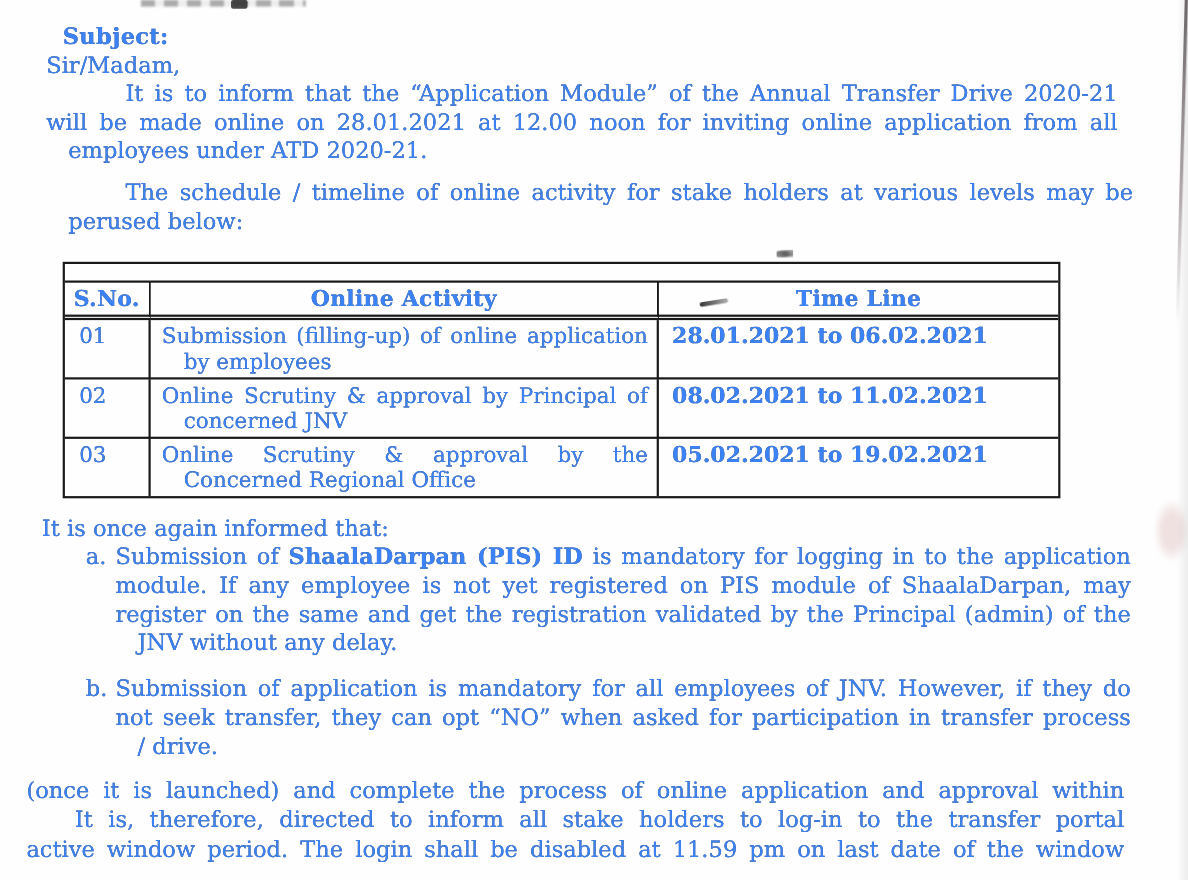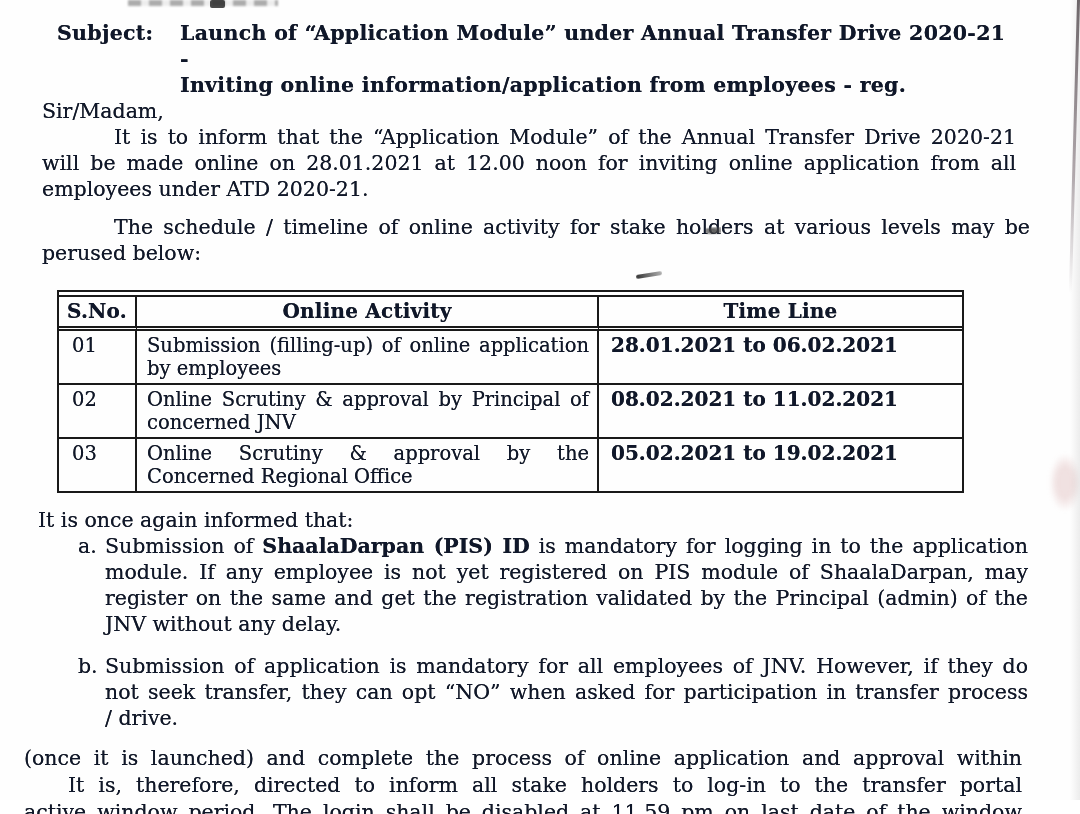--- a/index.html
+++ b/index.html
@@ -10,47 +10,47 @@
   }
   .page {
     position: relative;
     width: 1080px; height: 800px;
     box-sizing: border-box;
     padding: 20px 64px 0 42px;
     background: #fefefe;
     font-family: "DejaVu Serif", "Liberation Serif", serif;
     font-size: 20.5px;
     line-height: 26px;
-    color: #0f172a;
+    color: #3b82f6;
     text-shadow: 0 0 0.5px rgba(25,25,25,0.85);
   }
 
   
   .jline { text-align: justify; text-align-last: justify; white-space: normal; }
-  .jlast { text-align: justify; text-align-last: left; }
+  .jlast { text-align: justify; text-align-last: left; margin-left: 20px; }
   .indent { text-indent: 72px; }
 
   
   .subject-row { display: flex; margin-left: 15px; font-weight: 700; letter-spacing: 0.3px; }
   .subject-label { flex: 0 0 123px; }
   .subject-text { flex: 1; }
 
   .salutation { margin-top: 0; }
 
   .para2 { margin-top: 12px; margin-right: -14px; }
 
   
   .tbl-wrap { margin: 24px 0 0 15px; }
   table.doc-table {
     border-collapse: separate;
     border-spacing: 0;
     table-layout: fixed;
     width: 905px;
     border: 2.5px solid #191919;
-    padding-top: 3px;            
+    padding-top: 15px;            
     background: transparent;
   }
   .doc-table th {
     border-top: 2px solid #191919;
     border-bottom: 5px double #191919;
     font-weight: 700;
     font-size: 20px;
     line-height: 24px;
     padding: 2px 4px 3px 4px;
     text-align: center;
@@ -124,24 +124,20 @@
   <div class="artifact cutoff-line"></div>
   <div class="artifact cutoff-blob"></div>
   <div class="artifact table-smudge"></div>
   <div class="artifact header-dash"></div>
   <div class="artifact right-line"></div>
   <div class="artifact right-blotch"></div>
   <div class="artifact edge-shade"></div>
 
   <div class="subject-row">
     <div class="subject-label">Subject:</div>
-    <div class="subject-text">
-      <div>Launch of “Application Module” under Annual Transfer Drive 2020-21 -</div>
-      <div>Inviting online information/application from employees - reg.</div>
-    </div>
   </div>
 
   <div class="salutation">Sir/Madam,</div>
 
   <div class="para1">
     <div class="jline indent">It is to inform that the “Application Module” of the Annual Transfer Drive 2020-21</div>
     <div class="jline">will be made online on 28.01.2021 at 12.00 noon for inviting online application from all</div>
     <div class="jlast">employees under ATD 2020-21.</div>
   </div>
 

